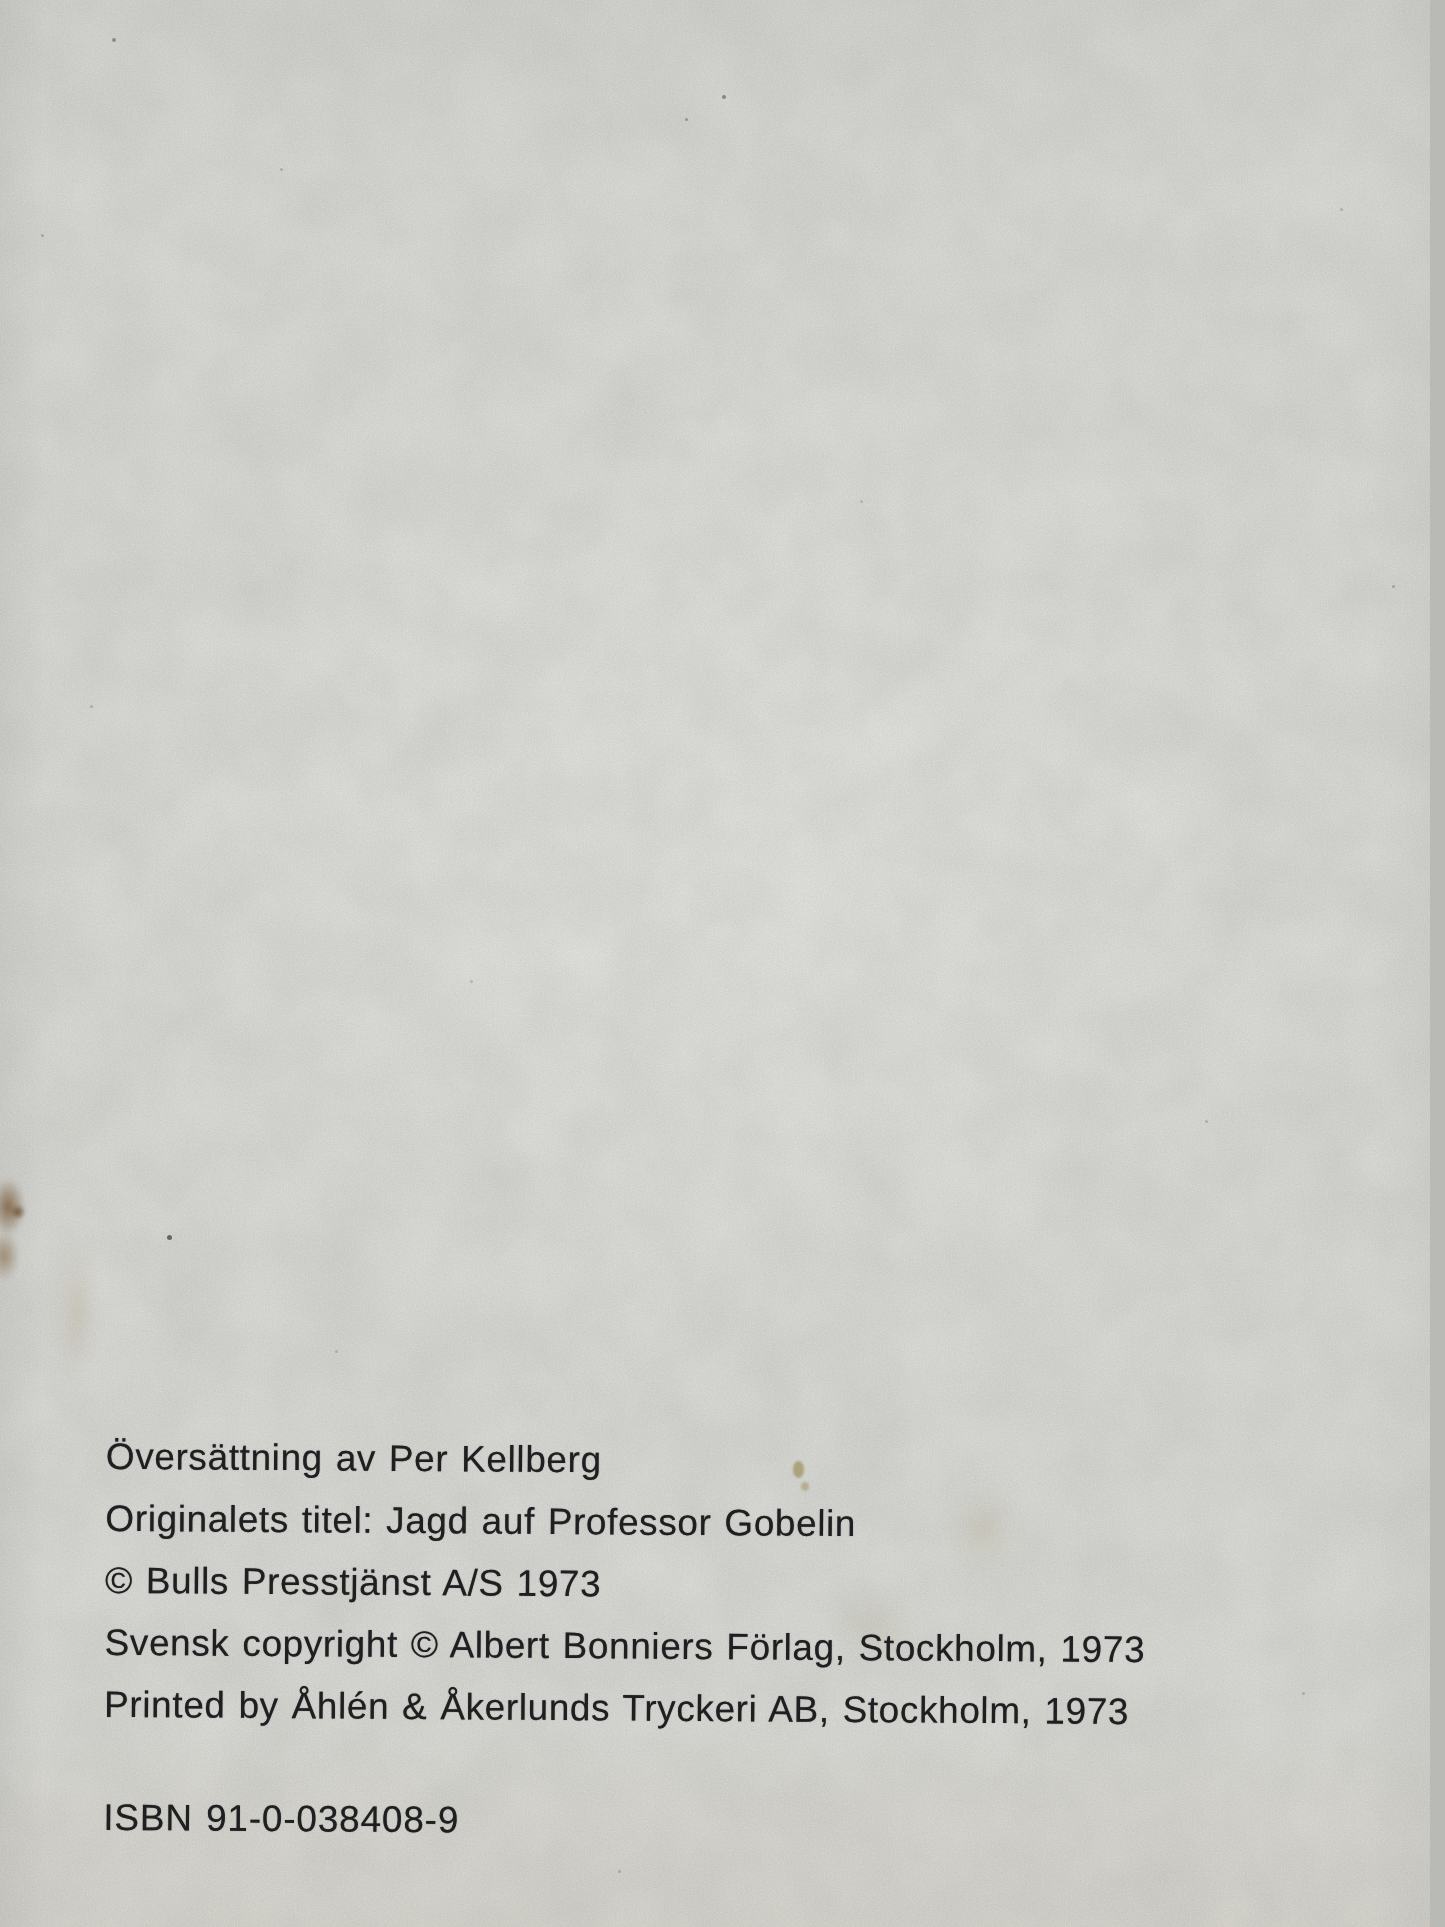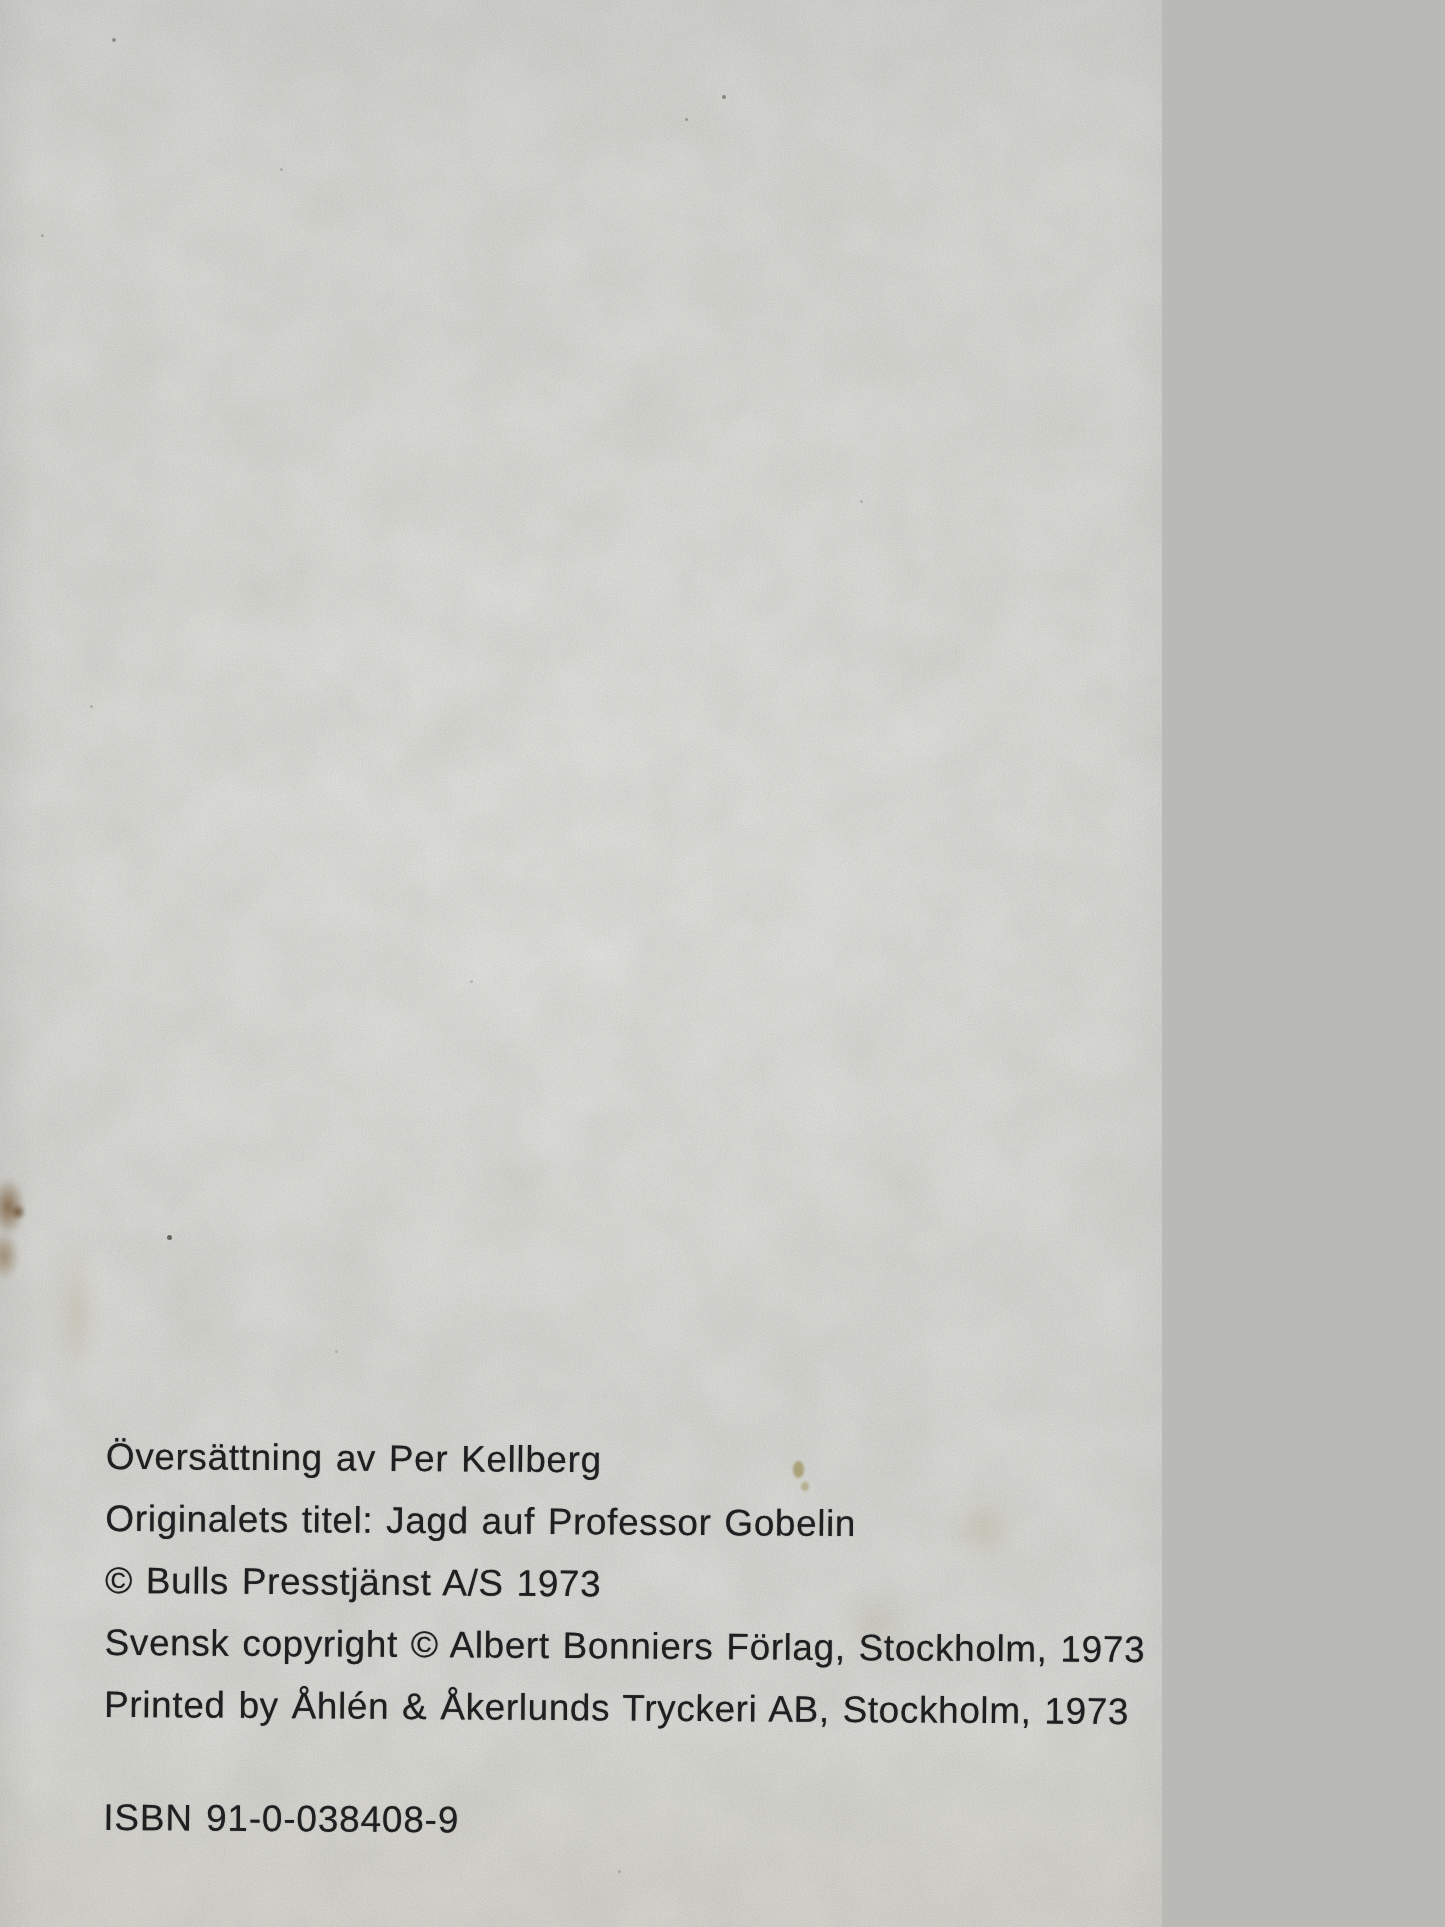--- a/index.html
+++ b/index.html
@@ -2,21 +2,21 @@
 <html><head>
 <meta charset="utf-8">
 <style>
   html, body {
     margin: 0;
     padding: 0;
     background: #b9b9b6;
   }
   .page {
     position: relative;
-    width: 1162px;
+    width: 1430px;
     height: 1927px;
     overflow: hidden;
     background:
       radial-gradient(950px 780px at 52% 44%, rgba(235,235,231,0.55), rgba(235,235,231,0) 72%),
       linear-gradient(90deg, rgba(108,108,106,0.12), rgba(108,108,106,0) 3%),
       linear-gradient(270deg, rgba(118,118,116,0.08), rgba(118,118,116,0) 4%),
       linear-gradient(180deg, rgba(118,120,120,0.08), rgba(118,120,120,0) 9%),
       linear-gradient(0deg, rgba(198,188,168,0.22), rgba(198,188,168,0) 11%),
       #d8d8d4;
     font-family: "Liberation Sans", sans-serif;

